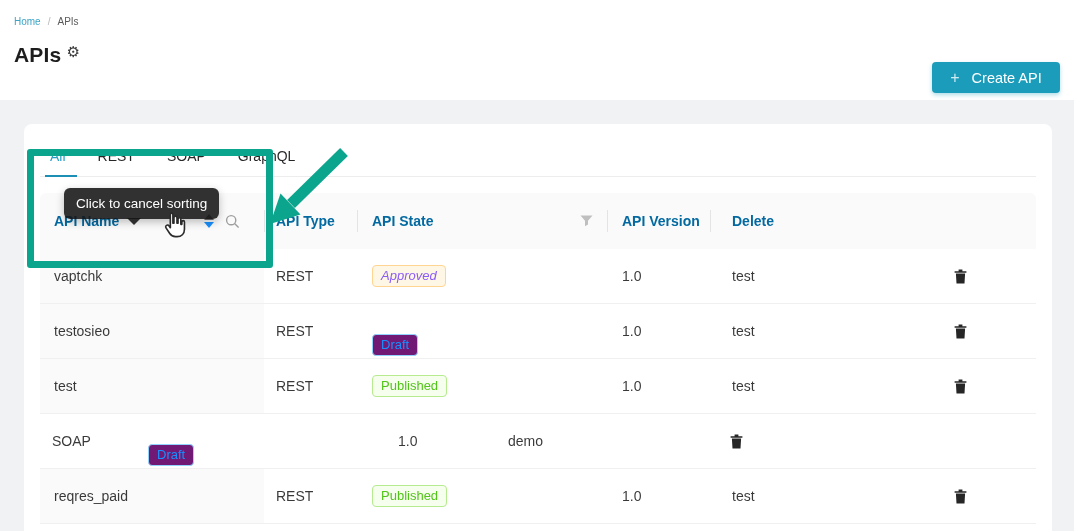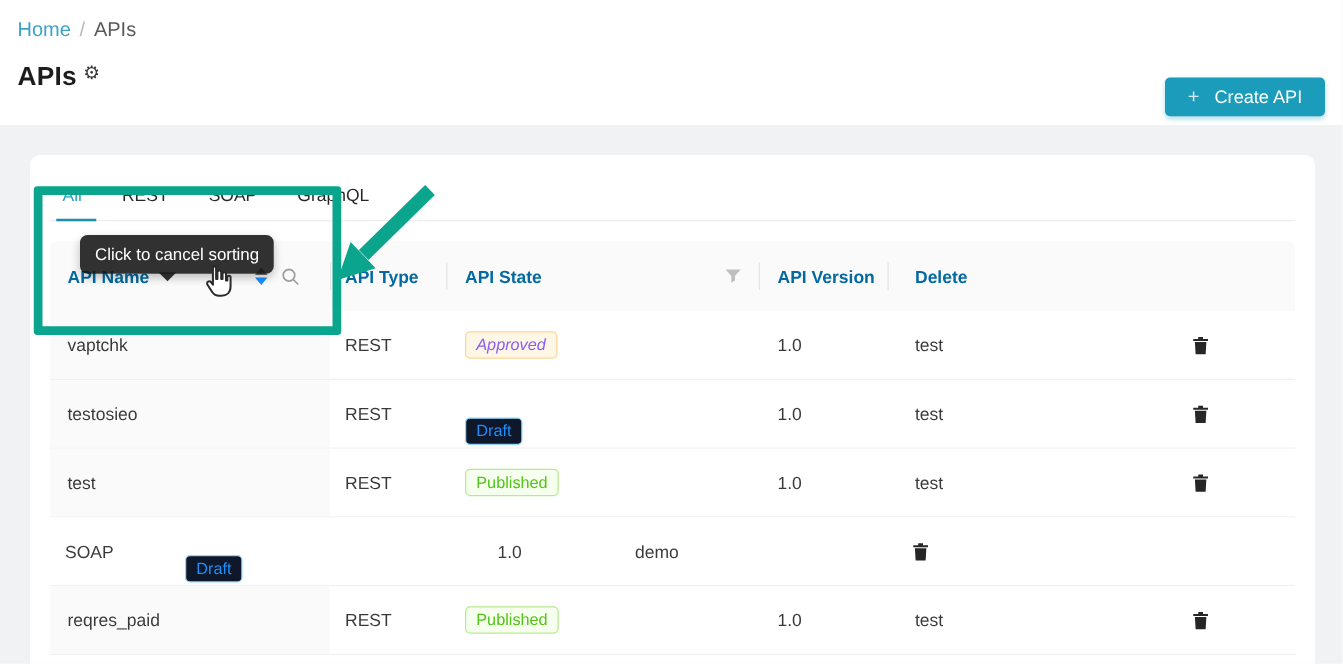--- a/index.html
+++ b/index.html
@@ -1,21 +1,21 @@
 <!DOCTYPE html>
 <html><head>
 <meta charset="utf-8">
 <style>
   * { margin:0; padding:0; box-sizing:border-box; }
   html,body { width:1074px; height:531px; overflow:hidden; }
   body { font-family:"Liberation Sans", sans-serif; background:#f1f2f4; color:rgba(0,0,0,.85); position:relative; }
 
   
   .top-band { background:#fff; height:100px; padding:16px 14px 0 14px; position:relative; }
-  .breadcrumb { font-size:16px; display:flex; gap:7px; align-items:center; }
+  .breadcrumb { font-size:10px; display:flex; gap:7px; align-items:center; }
   .breadcrumb .home { color:#3ba4c6; cursor:pointer; }
   .breadcrumb .sep { color:#b9b9b9; }
   .breadcrumb .current { color:#5a5a5a; }
   .title-row { margin-top:16px; display:flex; align-items:flex-start; }
   .page-title { font-size:21px; font-weight:700; color:#1d1d1d; letter-spacing:.2px; }
   .gear { font-size:15px; color:#3a3a3a; margin-left:5px; line-height:1; margin-top:1px; cursor:pointer; }
   .create-btn { position:absolute; right:14px; top:62px; height:31px; min-width:128px;
     background:#1b9cba; color:#fff; border:none; border-radius:4px; font-size:14.5px;
     font-family:"Liberation Sans",sans-serif; display:flex; align-items:center; justify-content:center;
     gap:12px; padding:0 18px; box-shadow:0 2px 4px rgba(27,156,186,.35); cursor:pointer; }
@@ -51,21 +51,21 @@
   .name-icons { margin-left:auto; display:flex; align-items:center; gap:11px; }
   .caret-stack { display:flex; flex-direction:column; gap:2px; cursor:pointer; }
   .caret { width:0; height:0; border-left:5px solid transparent; border-right:5px solid transparent; }
   .caret.up { border-bottom:6px solid #6e6e6e; }
   .caret.down { border-top:6px solid #1890ff; }
   .state-head { justify-content:space-between; }
 
   
   .badge { display:inline-block; font-size:13px; line-height:20px; padding:0 8px; border-radius:4px; border:1px solid transparent; }
   .badge[data-state="Approved"]  { color:#8b5cf6; background:#fff7e6; border-color:#ffd591;font-style:italic; }
-  .badge[data-state="Draft"]     { color:#1890ff; background:#0f172a; border-color:#91d5ff;margin-top:28px; }
+  .badge[data-state="Draft"]     { color:#1890ff; background:#701a75; border-color:#91d5ff;margin-top:28px; }
   .badge[data-state="Published"] { color:#52c41a; background:#f6ffed; border-color:#b7eb8f; }
 
   .trash-btn { background:none; border:none; cursor:pointer; padding:2px; line-height:0; }
 
   
   .annot { position:absolute; pointer-events:none; z-index:40; }
   .hl-box { left:27px; top:149px; width:246px; height:119px; border:7px solid #0aa58c; border-radius:3px; }
   .arrow-svg { left:258px; top:146px; }
   .tooltip { left:64px; top:188px; height:31px; background:rgba(20,20,20,.88); color:#fff;
     font-size:13.5px; border-radius:6px; display:flex; align-items:center; padding:0 12px;

